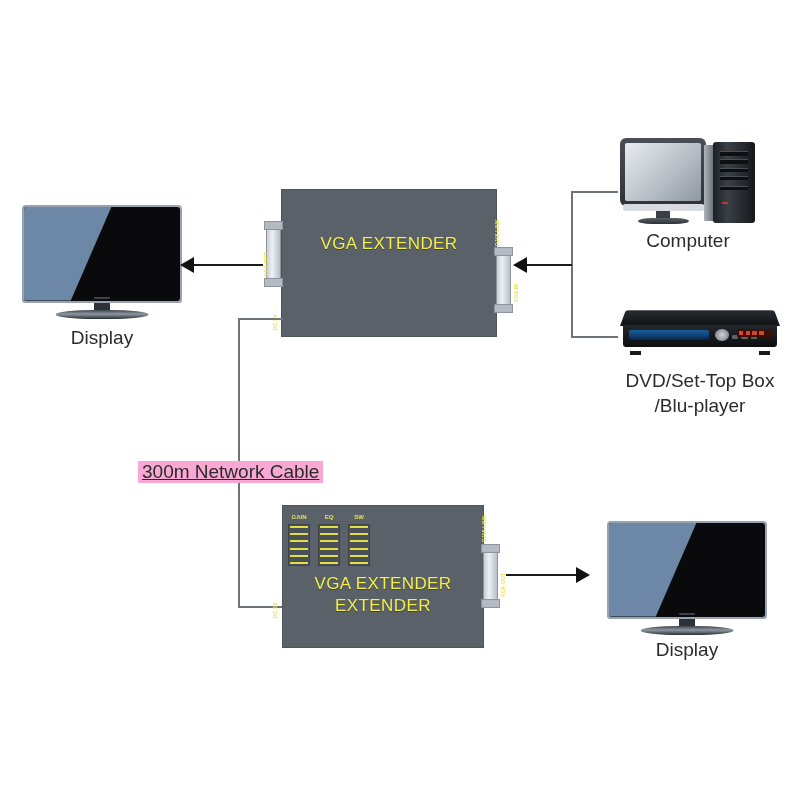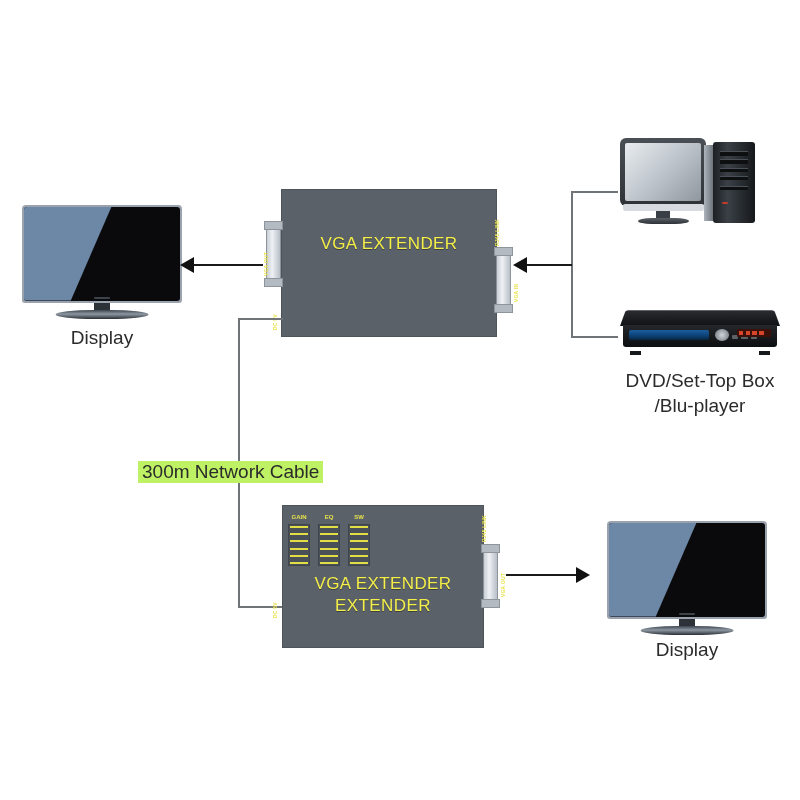--- a/index.html
+++ b/index.html
@@ -111,23 +111,24 @@
     color: #2b2b2b;
     font-size: 19px;
     text-align: center;
     line-height: 25px;
     white-space: pre-line;
   }
   .cable-label {
     position: absolute;
     color: #2b2b2b;
     font-size: 19px;
-    background: #bef264;
+    background: #f9a8d4;
     padding: 0 4px;
     white-space: nowrap;
+    text-decoration: underline;
   }
 
   
   .tv { position: absolute; }
   .tv-frame {
     position: absolute;
     left: 0; top: 0;
     width: 100%;
     height: 78%;
     background: #9aa3ad;
@@ -383,20 +384,21 @@
     <div class="pc-tower-side"></div>
     <div class="pc-tower">
       <div class="pc-tower-slot" style="top:12%;"></div>
       <div class="pc-tower-slot" style="top:22%;"></div>
       <div class="pc-tower-slot" style="top:32%;"></div>
       <div class="pc-tower-slot" style="top:42%;"></div>
       <div class="pc-tower-slot" style="top:55%;"></div>
       <div class="pc-tower-led"></div>
     </div>
   </div>
+  <div class="caption" style="left:613px; top:228px; width:150px;">Computer</div>
 
   <div class="dvd" style="left:620px; top:305px; width:160px; height:50px;">
     <div class="dvd-top"></div>
     <div class="dvd-face">
       <div class="dvd-tray"></div>
       <div class="dvd-knob"></div>
       <div class="dvd-btn" style="left:71%;"></div>
       <div class="dvd-btn" style="left:77%;"></div>
       <div class="dvd-btn" style="left:83%;"></div>
       <div class="dvd-display">

